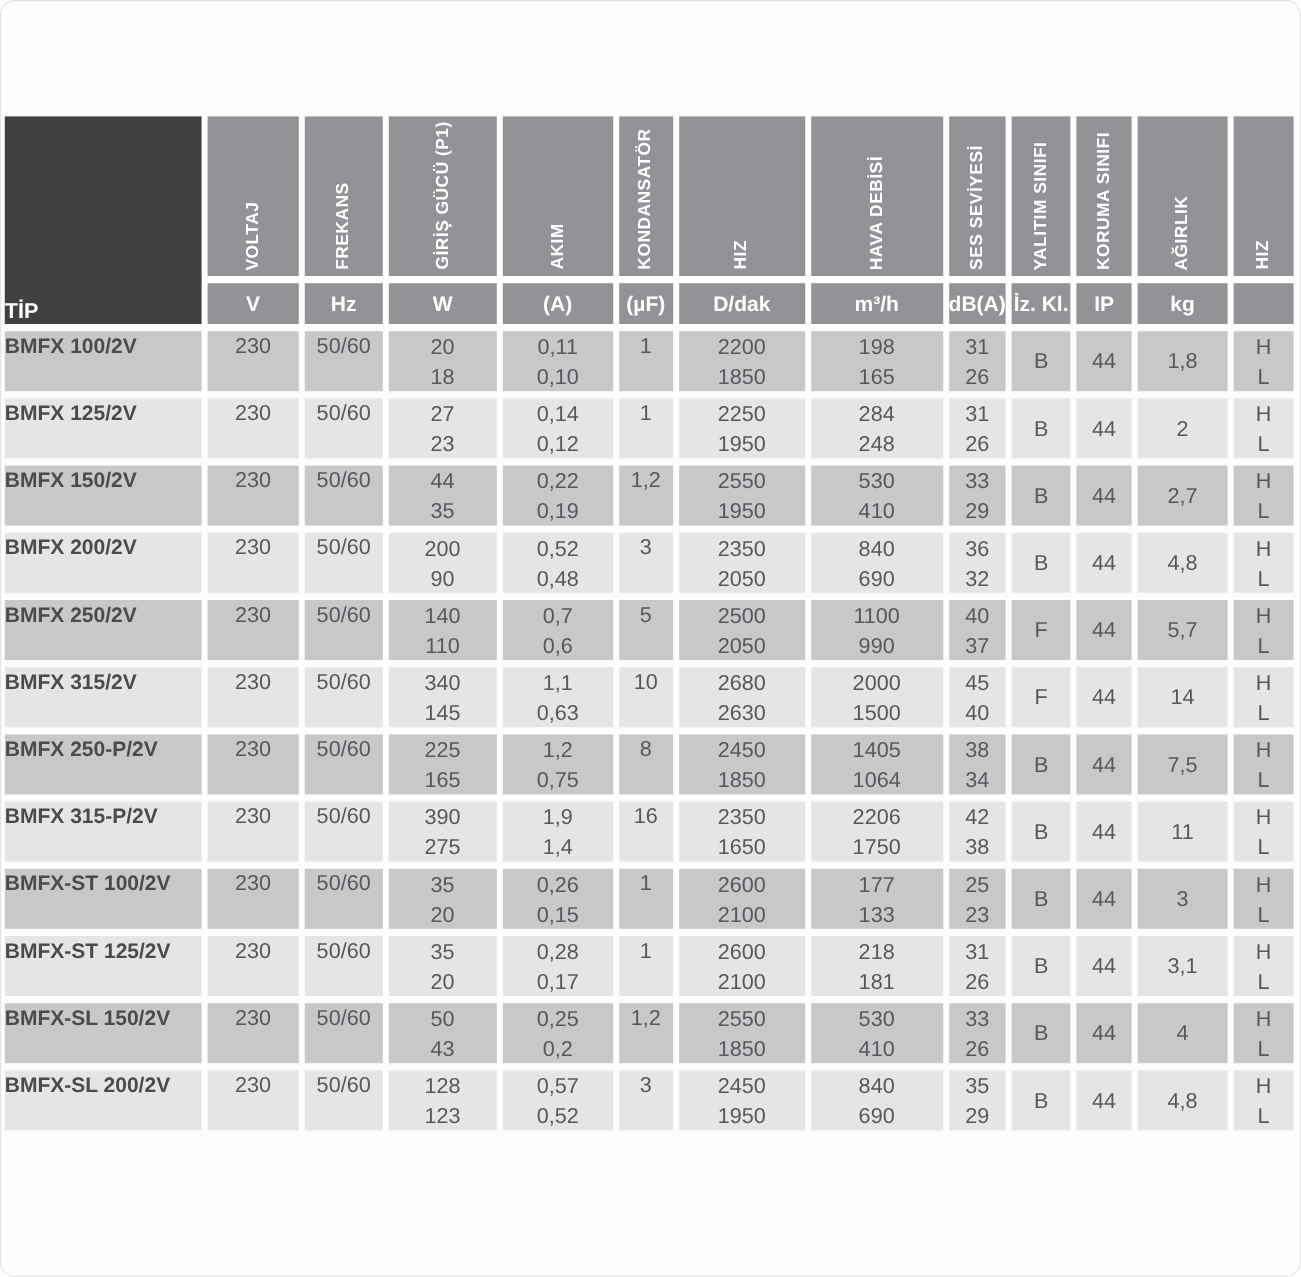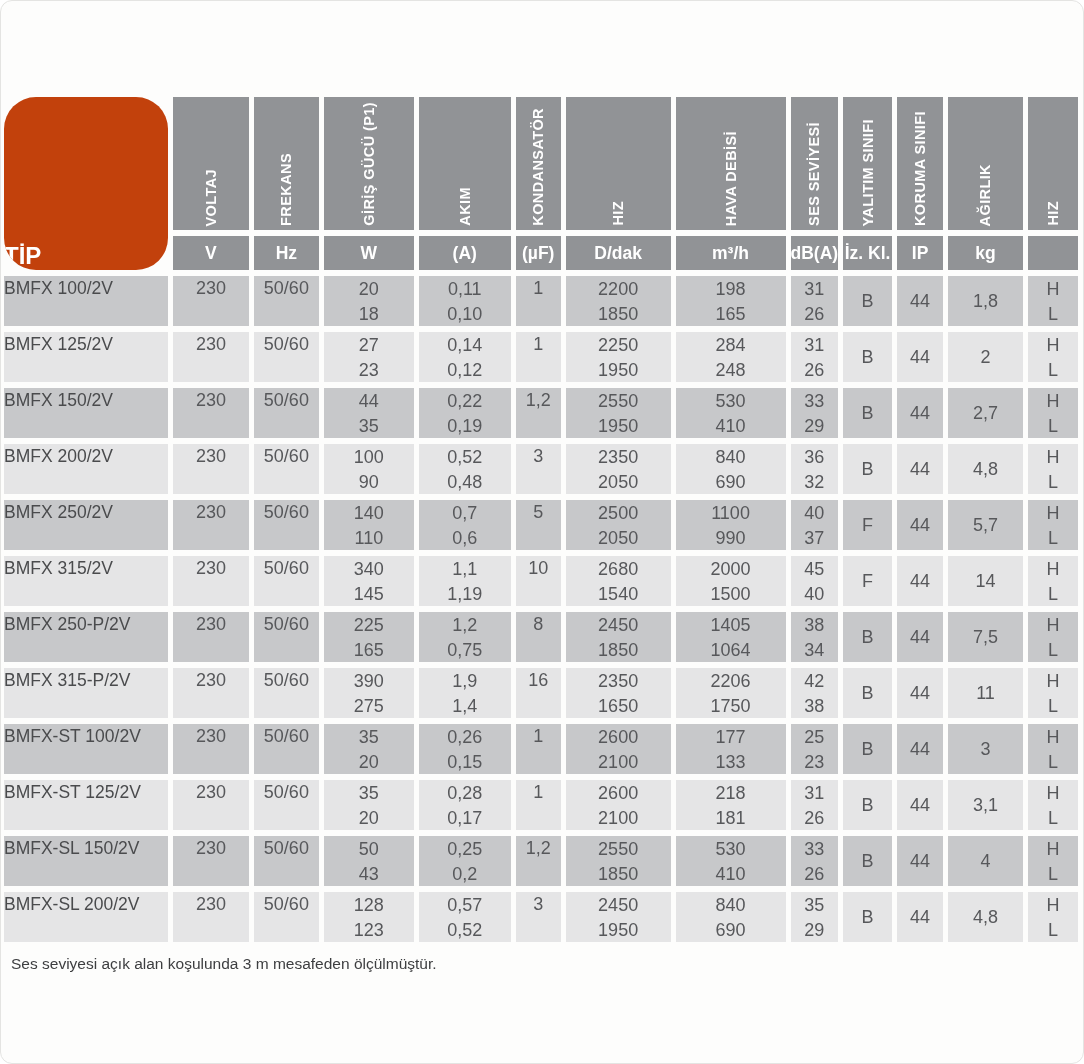--- a/index.html
+++ b/index.html
@@ -39,28 +39,27 @@
     display:inline-block;
     writing-mode:vertical-rl;
     transform:rotate(180deg);
     white-space:nowrap;
     color:#ffffff;
     font-weight:bold;
     font-size:14.5px;
     letter-spacing:.4px;
   }
   th.tip-head{
-    background:#c2410c;
+    background:#404040;
     vertical-align:bottom;
     text-align:left;
     padding:0 0 9px 42px;
     color:#ffffff;
     font-weight:bold;
-    font-size:24px;
-    border-radius:32px;
+    font-size:18px;
   }
   th.unit{
     background:#919396;
     height:34px;
     vertical-align:middle;
     text-align:center;
     color:#ffffff;
     font-weight:bold;
     font-size:17.5px;
   }
@@ -74,21 +73,21 @@
     text-align:center;
     vertical-align:top;
   }
   td .ln{line-height:24px;padding-top:1px;}
   td.one{padding-top:1px;line-height:24px;}
   td.mid{vertical-align:middle;line-height:normal;padding-top:0;}
   td.tip-cell{
     text-align:left;
     padding:1px 0 0 14px;
     line-height:24px;
-    font-weight:normal;
+    font-weight:bold;
     color:#4a4b4d;
     font-size:17.5px;
     white-space:nowrap;
   }
   .footnote{
     margin:7px 0 0 10px;
     color:#3d3e40;
     font-size:15.5px;
   }
 </style>
@@ -241,21 +240,21 @@
           <td>
             <div class="ln">H</div>
             <div class="ln">L</div>
           </td>
         </tr>
         <tr class="light">
           <td class="tip-cell">BMFX 200/2V</td>
           <td class="one">230</td>
           <td class="one">50/60</td>
           <td>
-            <div class="ln">100</div>
+            <div class="ln">200</div>
             <div class="ln">90</div>
           </td>
           <td>
             <div class="ln">0,52</div>
             <div class="ln">0,48</div>
           </td>
           <td class="one">3</td>
           <td>
             <div class="ln">2350</div>
             <div class="ln">2050</div>
@@ -312,26 +311,26 @@
         <tr class="light">
           <td class="tip-cell">BMFX 315/2V</td>
           <td class="one">230</td>
           <td class="one">50/60</td>
           <td>
             <div class="ln">340</div>
             <div class="ln">145</div>
           </td>
           <td>
             <div class="ln">1,1</div>
-            <div class="ln">1,19</div>
+            <div class="ln">0,63</div>
           </td>
           <td class="one">10</td>
           <td>
             <div class="ln">2680</div>
-            <div class="ln">1540</div>
+            <div class="ln">2630</div>
           </td>
           <td>
             <div class="ln">2000</div>
             <div class="ln">1500</div>
           </td>
           <td>
             <div class="ln">45</div>
             <div class="ln">40</div>
           </td>
           <td class="mid">F</td>
@@ -535,14 +534,13 @@
           <td class="mid">B</td>
           <td class="mid">44</td>
           <td class="mid">4,8</td>
           <td>
             <div class="ln">H</div>
             <div class="ln">L</div>
           </td>
         </tr>
       </tbody>
   </table>
-  <div class="footnote">Ses seviyesi açık alan koşulunda 3 m mesafeden ölçülmüştür.</div>
 </div>
 
 </body></html>

